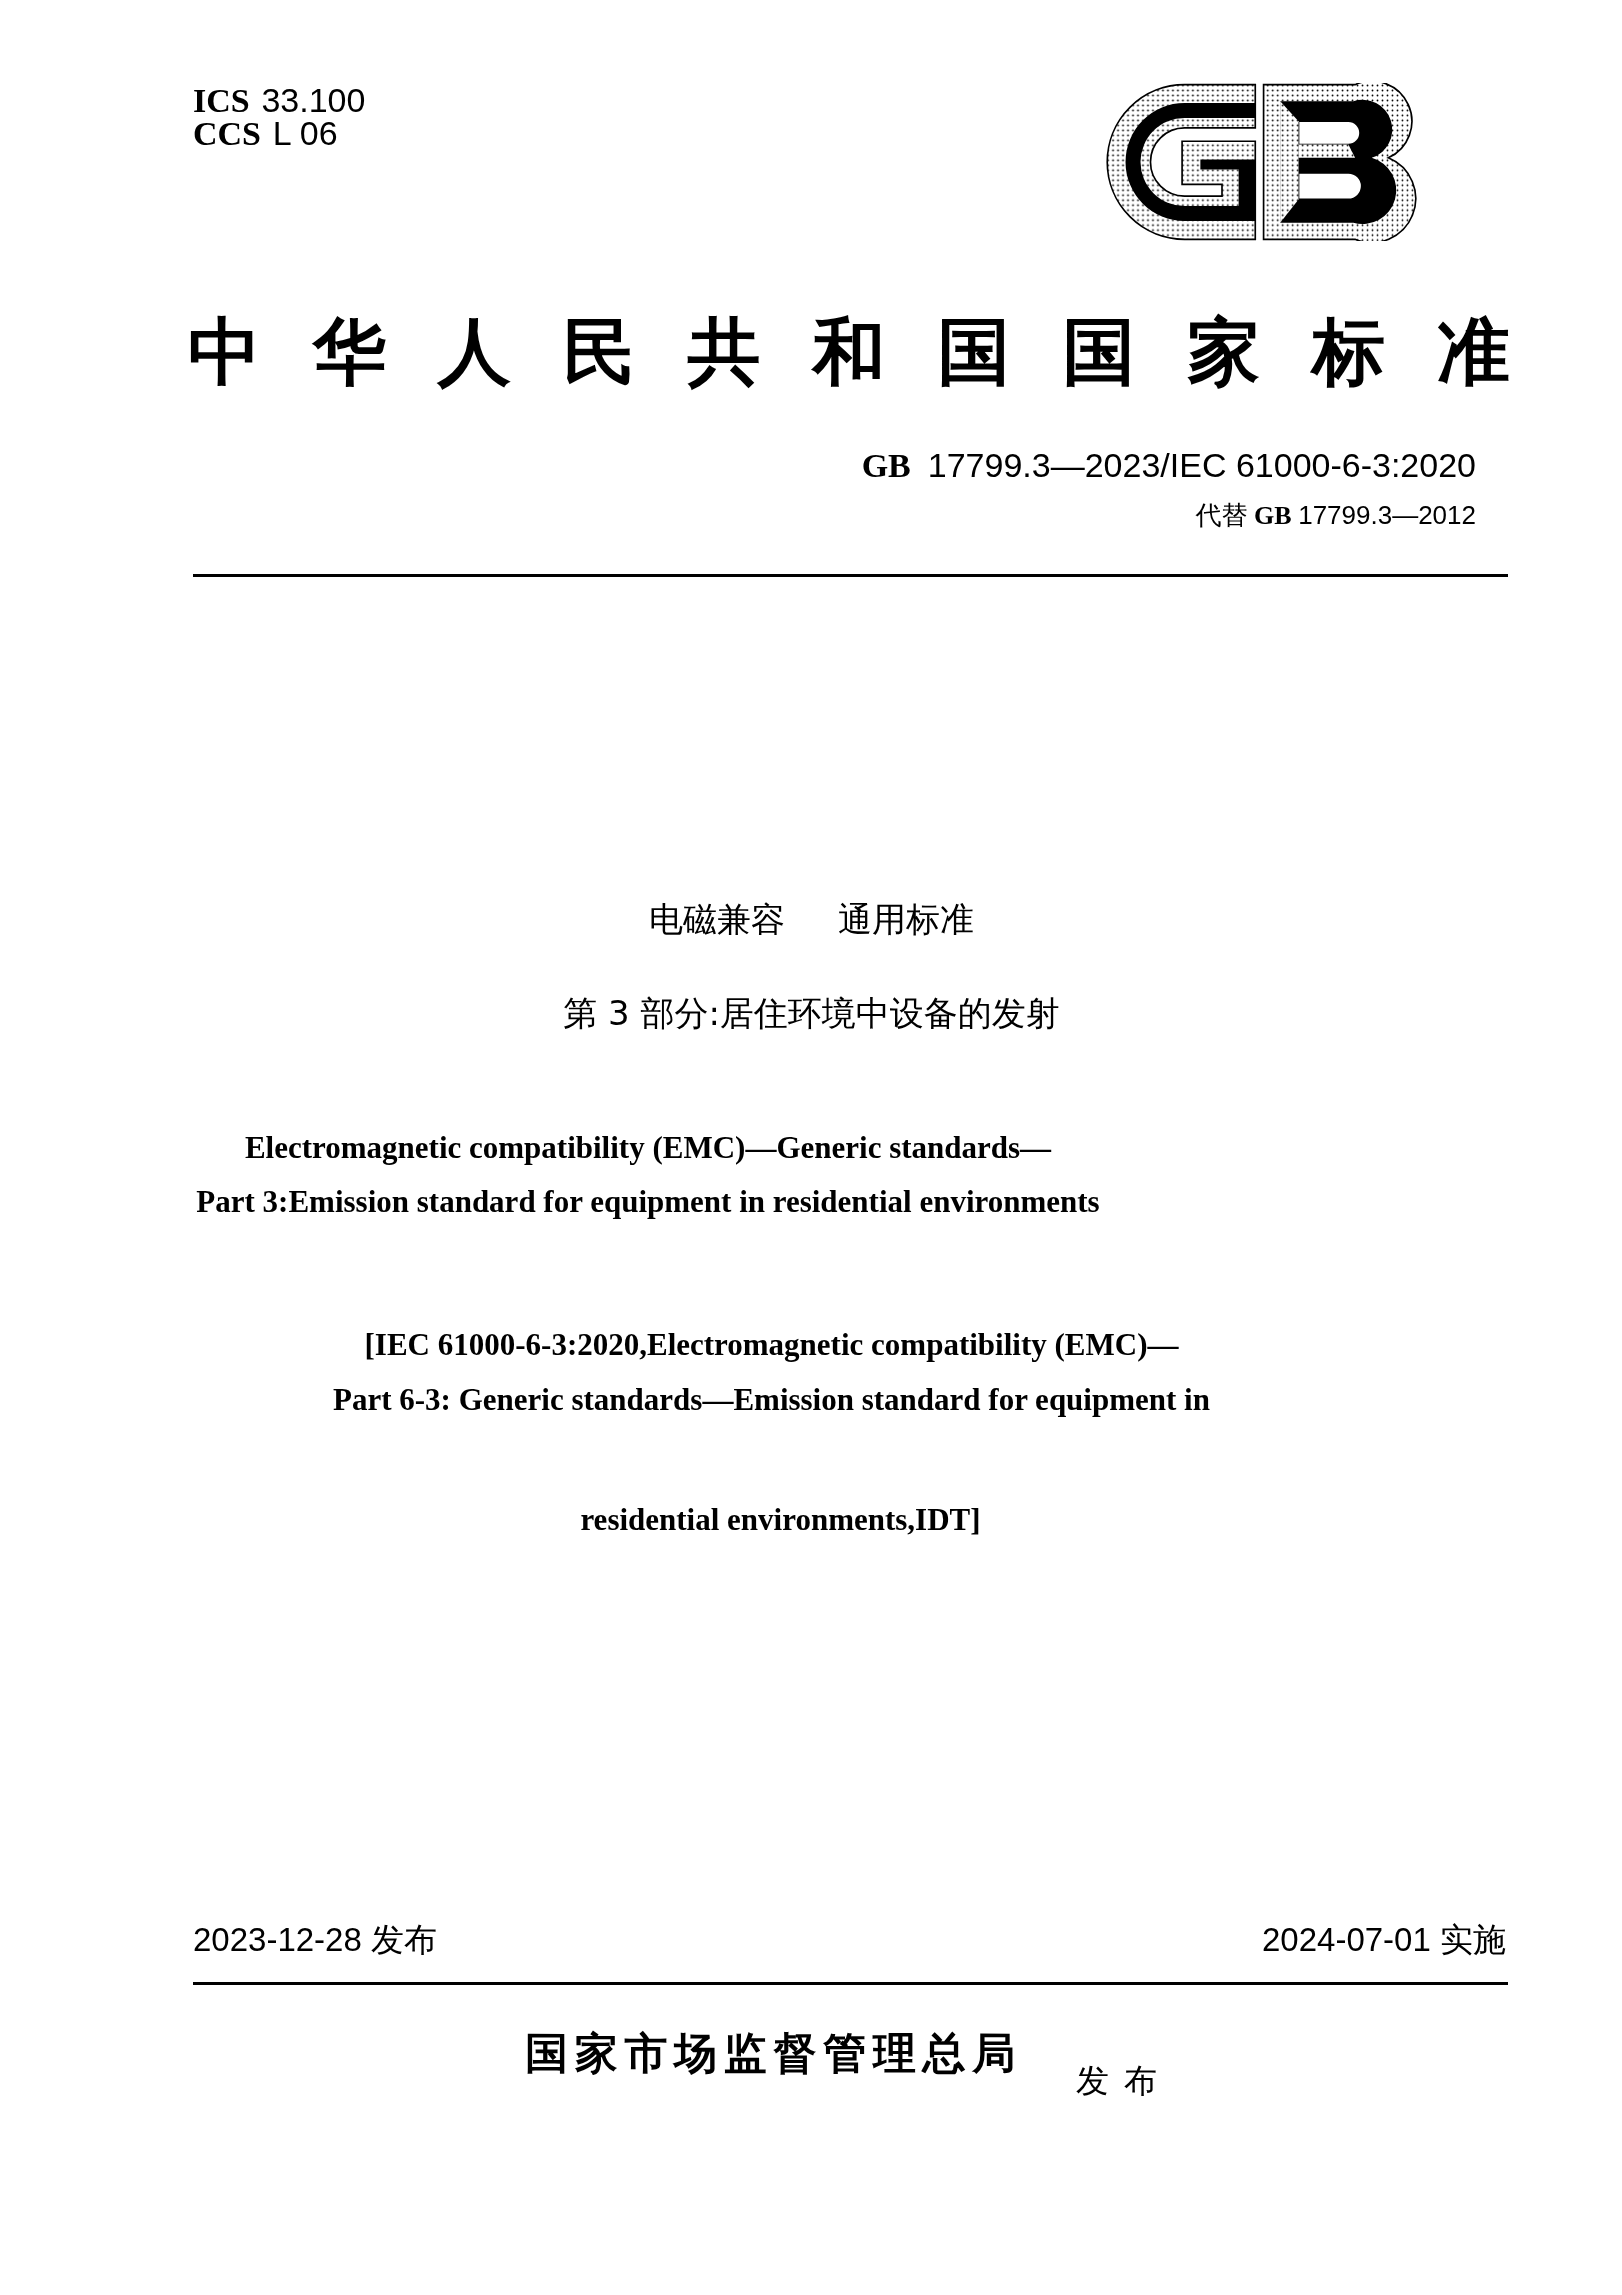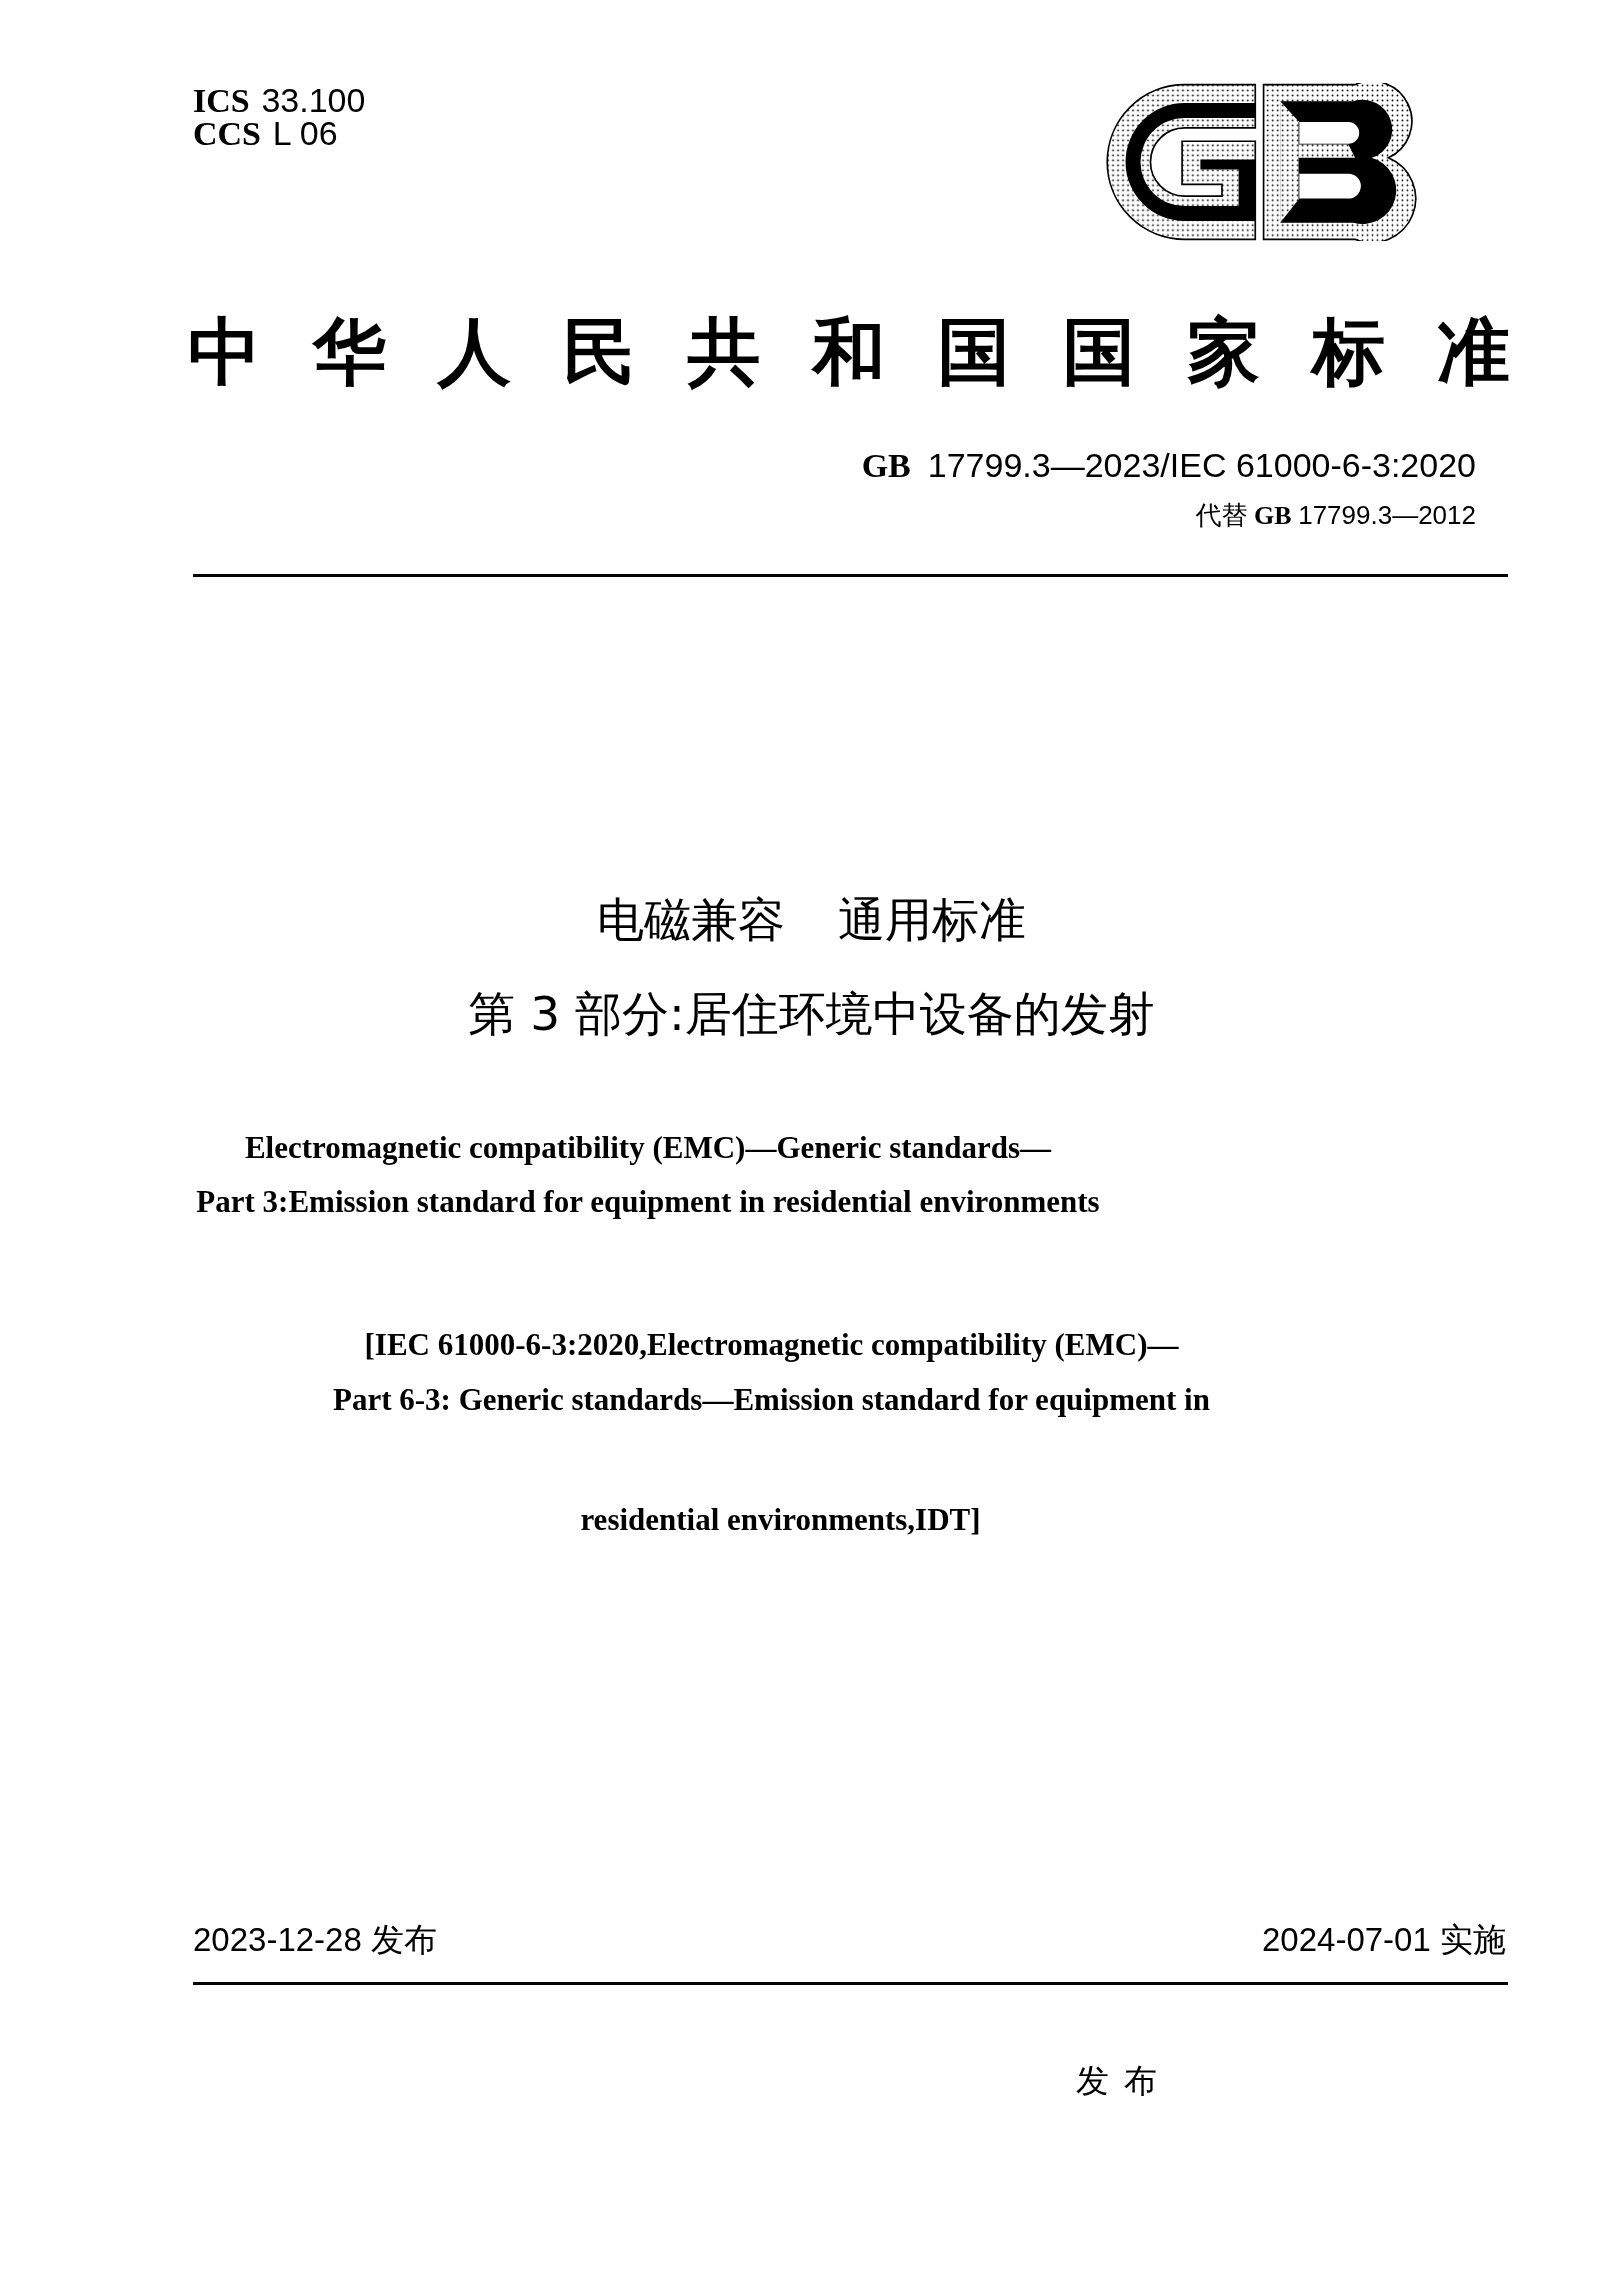--- a/index.html
+++ b/index.html
@@ -11,21 +11,21 @@
   .logo { left: 1105px; top: 83px; width: 313px; height: 158px; }
   .national-title { left: 188px; top: 305px; width: 1322px; font-size: 73px; font-weight: bold; font-family: "DejaVu Serif", "Liberation Serif", serif; display: flex; justify-content: space-between; line-height: 92px; }
   .std-no { right: 147px; top: 444px; font-size: 34px; line-height: 43px; white-space: nowrap; }
   .std-no .gb { font-weight: bold; }
   .std-no .rest { font-family: "Liberation Sans", "DejaVu Sans", sans-serif; font-stretch: condensed; }
   .replace { right: 147px; top: 499px; font-size: 26px; line-height: 33px; text-align: right; white-space: nowrap; }
   .replace .gb { font-weight: bold; }
   .rule { left: 193px; width: 1315px; height: 2.5px; background: #000; }
   .rule1 { top: 574px; }
   .rule2 { top: 1982px; }
-  .cn-title { left: 0; width: 1623px; text-align: center; font-family: "DejaVu Sans", "Liberation Sans", sans-serif; font-size: 47px; line-height: 67px; font-weight: 500; }
+  .cn-title { left: 0; width: 1623px; text-align: center; font-family: "DejaVu Sans", "Liberation Sans", sans-serif; font-size: 34px; line-height: 67px; font-weight: 500; }
   .cn-title1 { top: 886px; }
   .cn-title2 { top: 980px; }
   .cn-title1 .gap { display: inline-block; width: 53px; }
   .en-title { left: 0; width: 1296px; text-align: center; font-size: 31px; font-weight: bold; line-height: 53px; }
   .en-title1 { top: 1121px; }
   .en-title2 { top: 1175px; }
   .idt { left: 0; width: 1543px; text-align: center; font-size: 31px; font-weight: bold; line-height: 55px; }
   .idt1 { top: 1317px; }
   .idt2 { top: 1372px; }
   .idt3 { top: 1492px; padding-left: 9px; }
@@ -103,15 +103,16 @@
 <div class="abs idt idt1">[IEC 61000-6-3:2020,Electromagnetic compatibility (EMC)—</div>
 <div class="abs idt idt2">Part 6-3: Generic standards—Emission standard for equipment in</div>
 <div class="abs idt idt3">residential environments,IDT]</div>
 
 <div class="abs date date-left">2023-12-28 发布</div>
 <div class="abs date date-right">2024-07-01 实施</div>
 
 <div class="abs rule rule2"></div>
 
 <div class="abs publishers">
+  <div>国家市场监督管理总局</div>
 </div>
 <div class="abs publish-verb">发布</div>
 
 
 </body></html>

